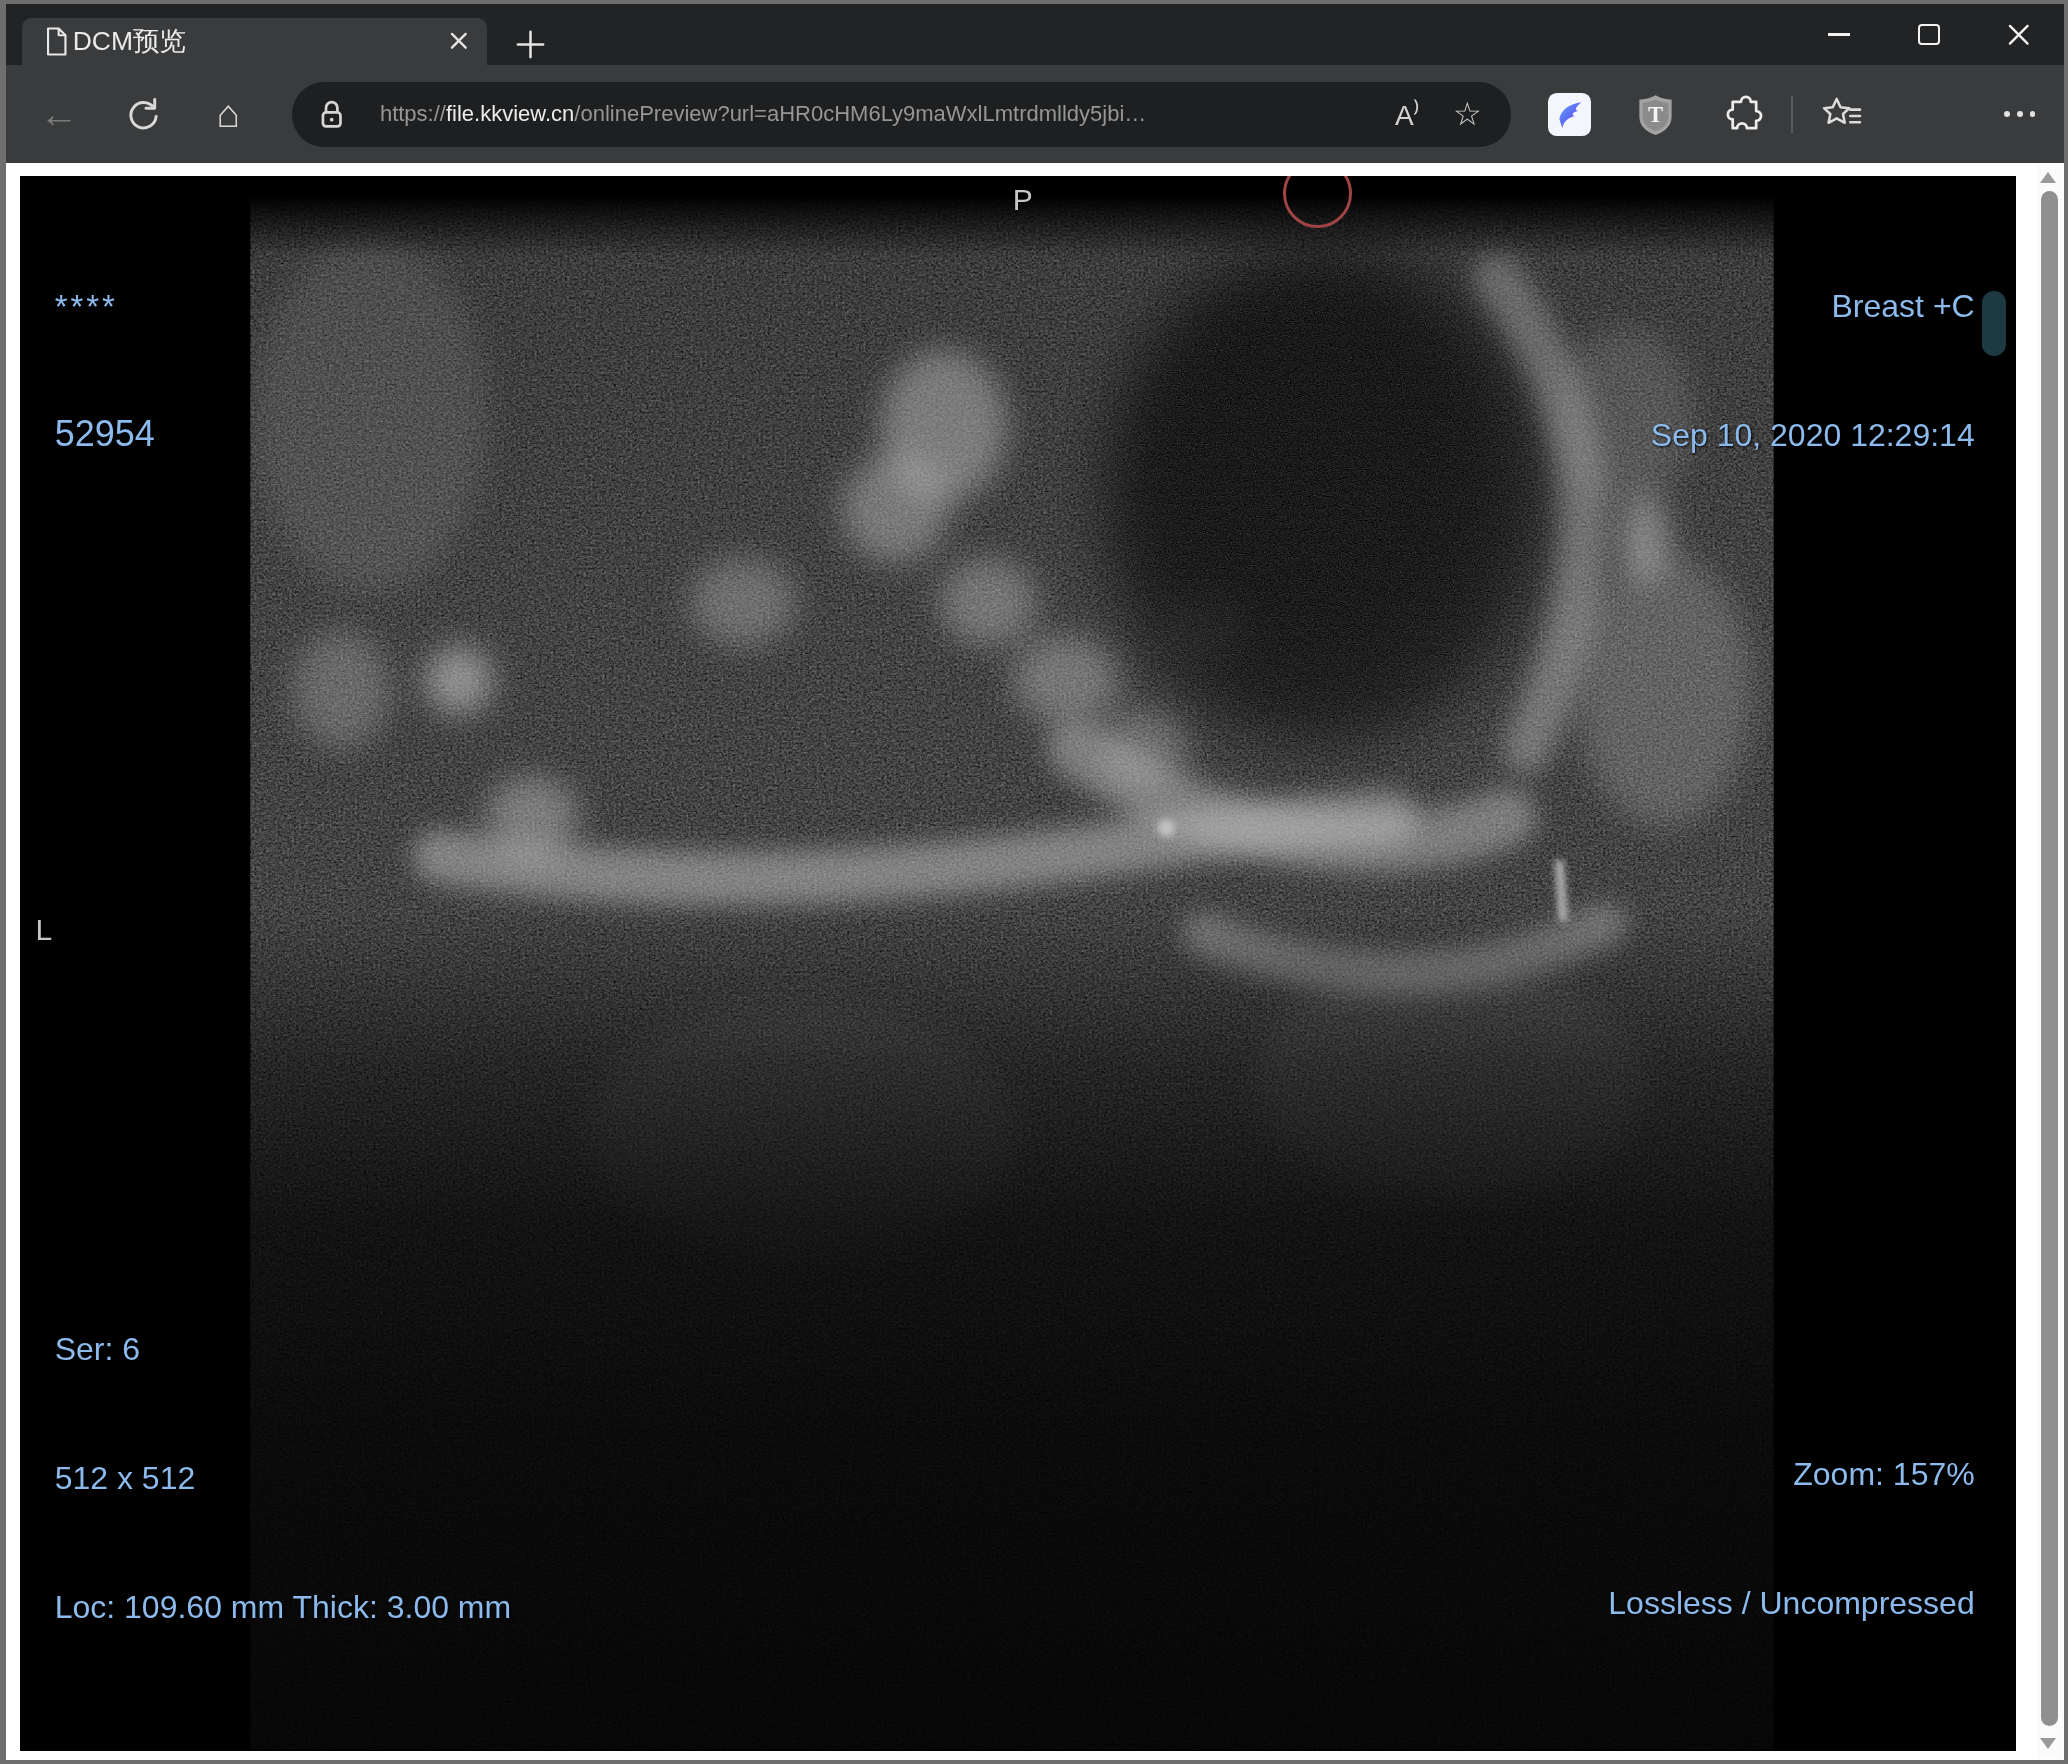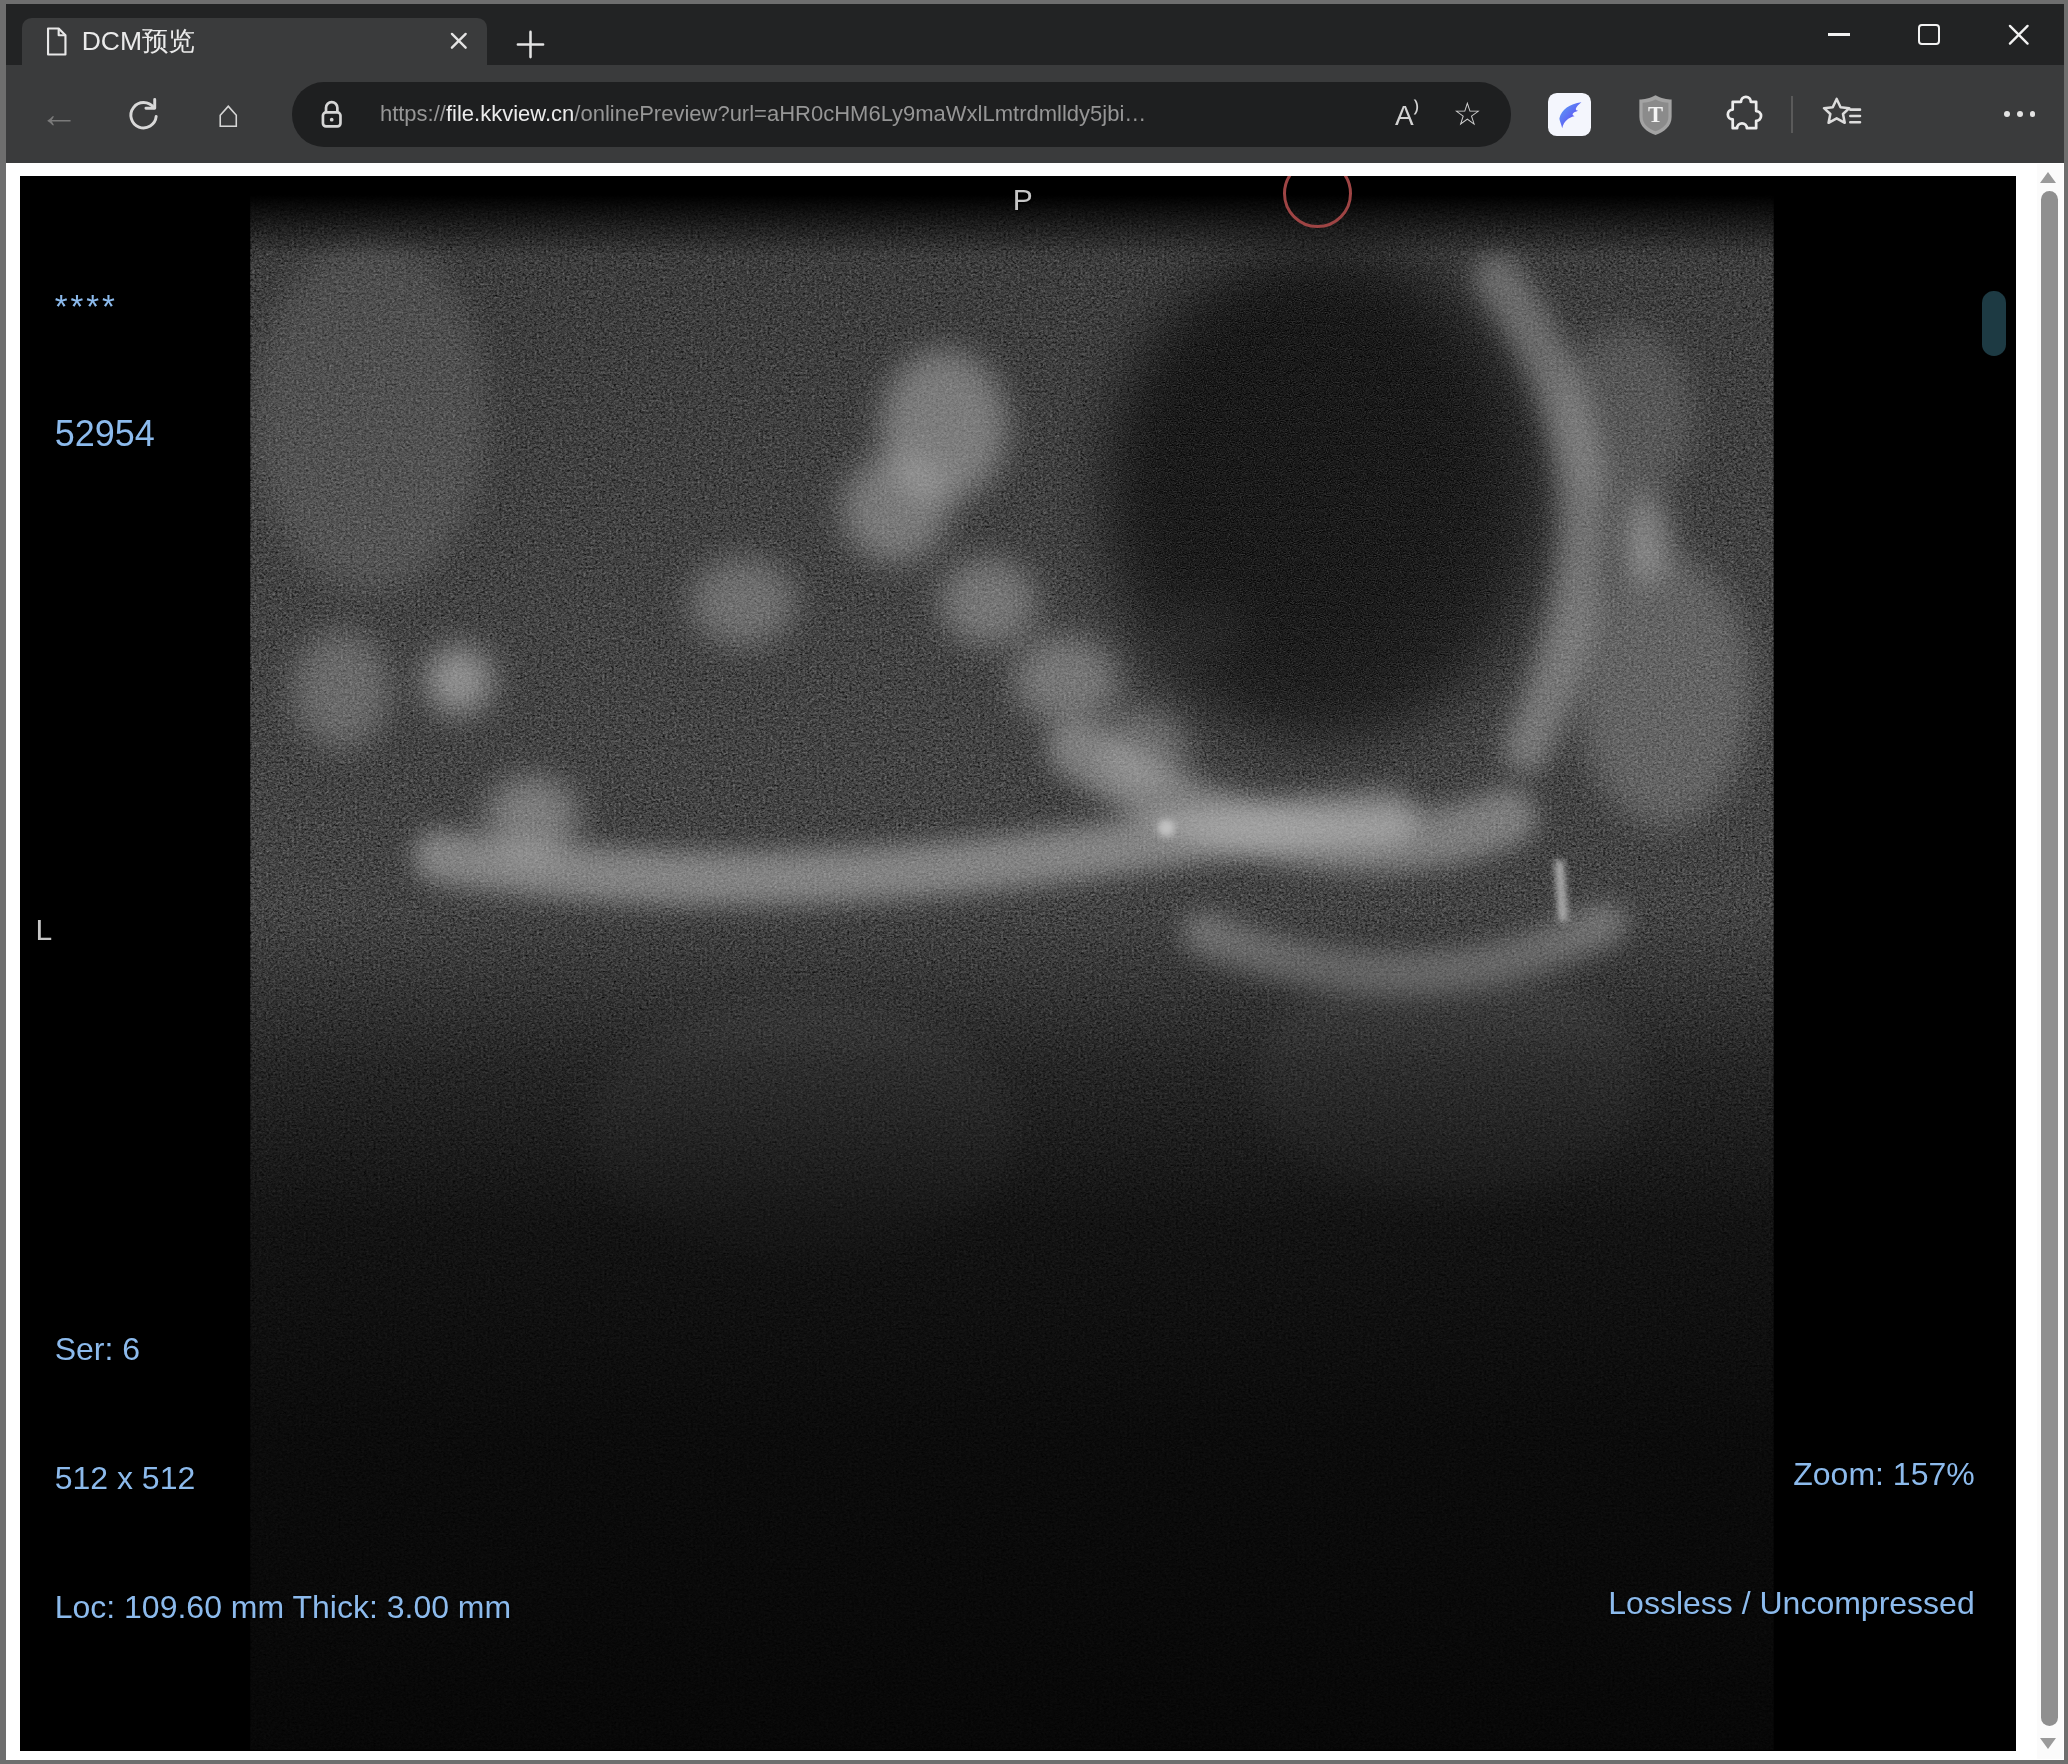--- a/index.html
+++ b/index.html
@@ -3,21 +3,21 @@
 <meta charset="utf-8">
 <style>
   html,body{margin:0;padding:0;width:2068px;height:1764px;background:#fff;overflow:hidden;
     font-family:"Liberation Sans", sans-serif;}
   .window{position:absolute;inset:0;border:4.9px solid #6e6e6e;border-left-width:6.9px;box-sizing:border-box;
     display:flex;flex-direction:column;background:#fff;}
   
   .titlebar{flex:0 0 61px;background:#222324;position:relative;}
   .tab{position:absolute;left:15.7px;top:13.7px;width:465px;height:47px;background:#3a3b3c;
     border-radius:9.8px 9.8px 0 0;display:flex;align-items:center;padding:0 11.8px 0 23.5px;box-sizing:border-box;}
-  .tab-title{color:#eaeaea;font-size:26.5px;margin-left:13px;flex:1;white-space:nowrap;overflow:hidden;}
+  .tab-title{color:#eaeaea;font-size:26.5px;margin-left:4px;flex:1;white-space:nowrap;overflow:hidden;}
   .tab-close{margin-left:auto;width:33px;height:33px;display:flex;align-items:center;justify-content:center;border-radius:5.9px;}
   .newtab{position:absolute;left:504px;top:19.6px;width:41px;height:41px;display:flex;align-items:center;justify-content:center;}
   .wincontrols{position:absolute;right:0;top:0;height:61px;display:flex;}
   .wcbtn{width:90px;height:61px;display:flex;align-items:center;justify-content:center;}
   .minbar{width:21.6px;height:2.9px;background:#f2f2f2;}
   .maxbox{width:17.6px;height:17.6px;border:2.5px solid #f2f2f2;border-radius:3.9px;}
   
   .toolbar{flex:0 0 98px;background:#3a3b3c;position:relative;display:flex;align-items:center;}
   .navbtn{width:63px;height:63px;display:flex;align-items:center;justify-content:center;font-size:39px;color:#d6d6d6;}
   .navbtn.disabled{color:#7a7a7a;}
@@ -260,20 +260,24 @@
           </g>
 
           <rect x="0" y="0" width="1555" height="1587" filter="url(#nzFine)" opacity="0.6"></rect>
         </g>
       </svg>
 
       <div class="dicom tl">
         <div class="stars">****</div>
         <div class="pid">52954</div>
       </div>
+      <div class="dicom tr">
+        <div>Breast +C</div>
+        <div>Sep 10, 2020 12:29:14</div>
+      </div>
       <div class="dicom bl">
         <div>Ser: 6</div>
         <div>512 x 512</div>
         <div>Loc: 109.60 mm Thick: 3.00 mm</div>
       </div>
       <div class="dicom br">
         <div>Zoom: 157%</div>
         <div>Lossless / Uncompressed</div>
       </div>
 

